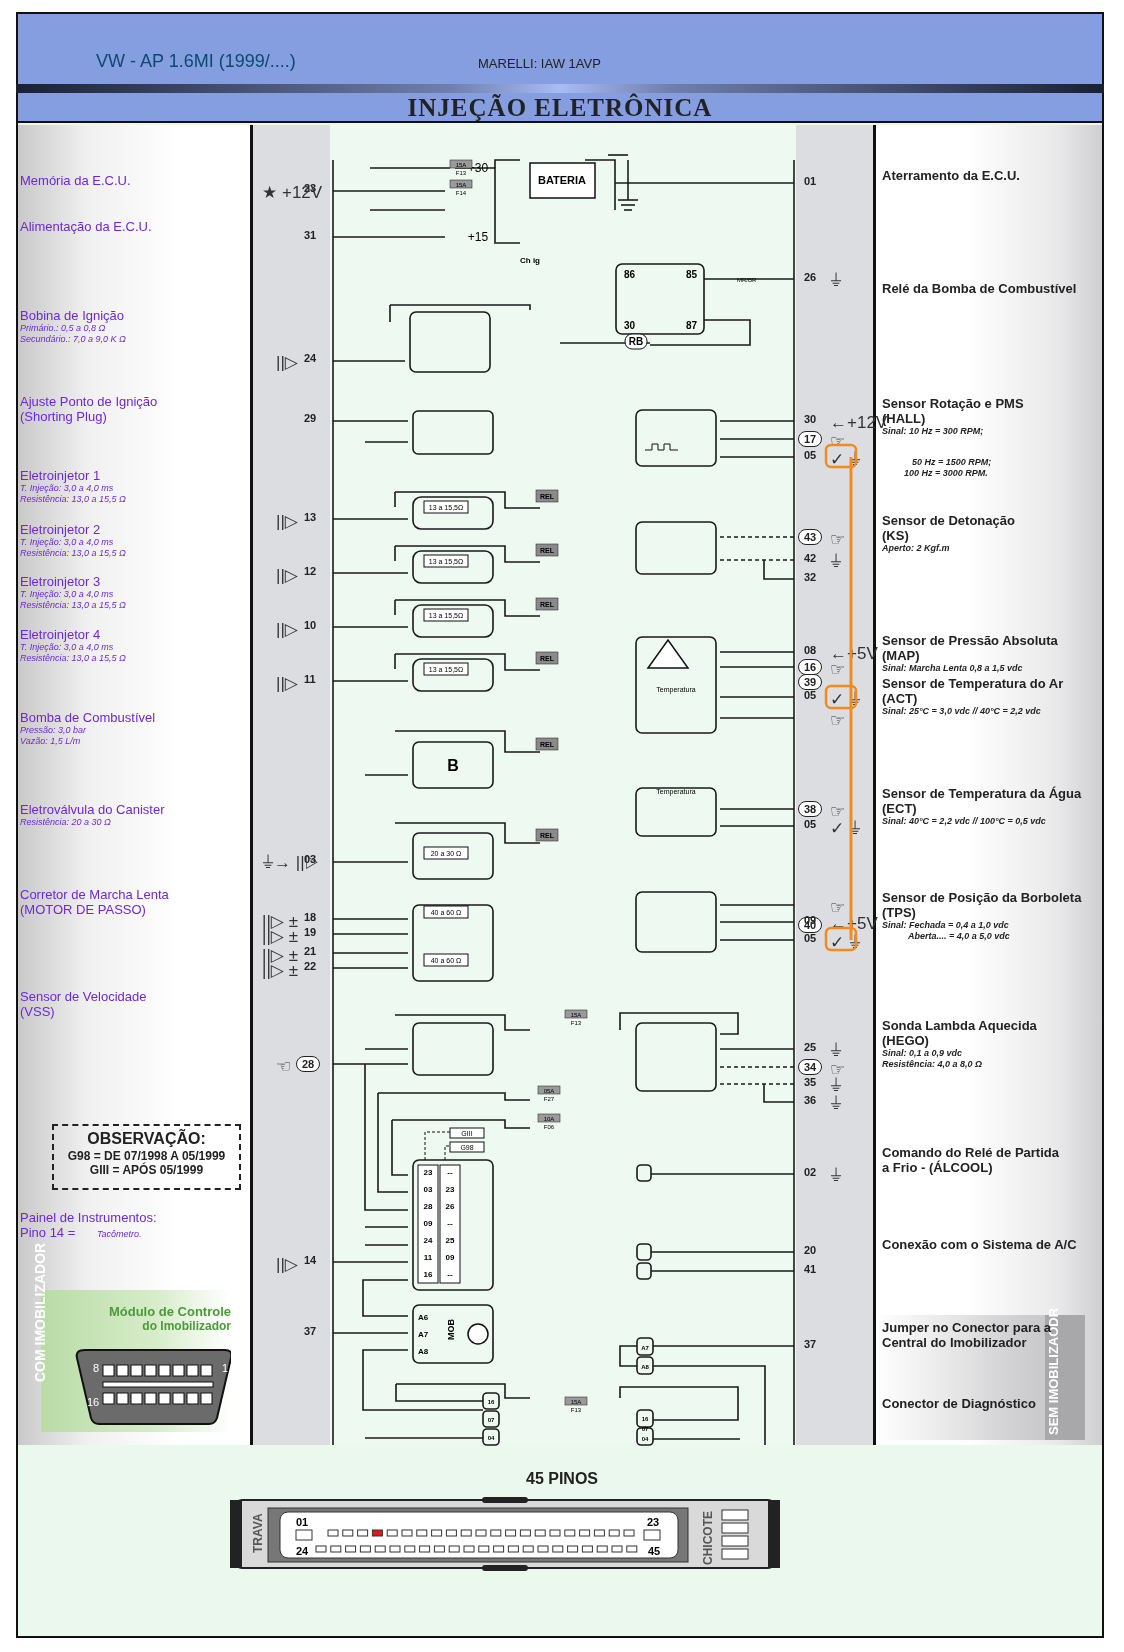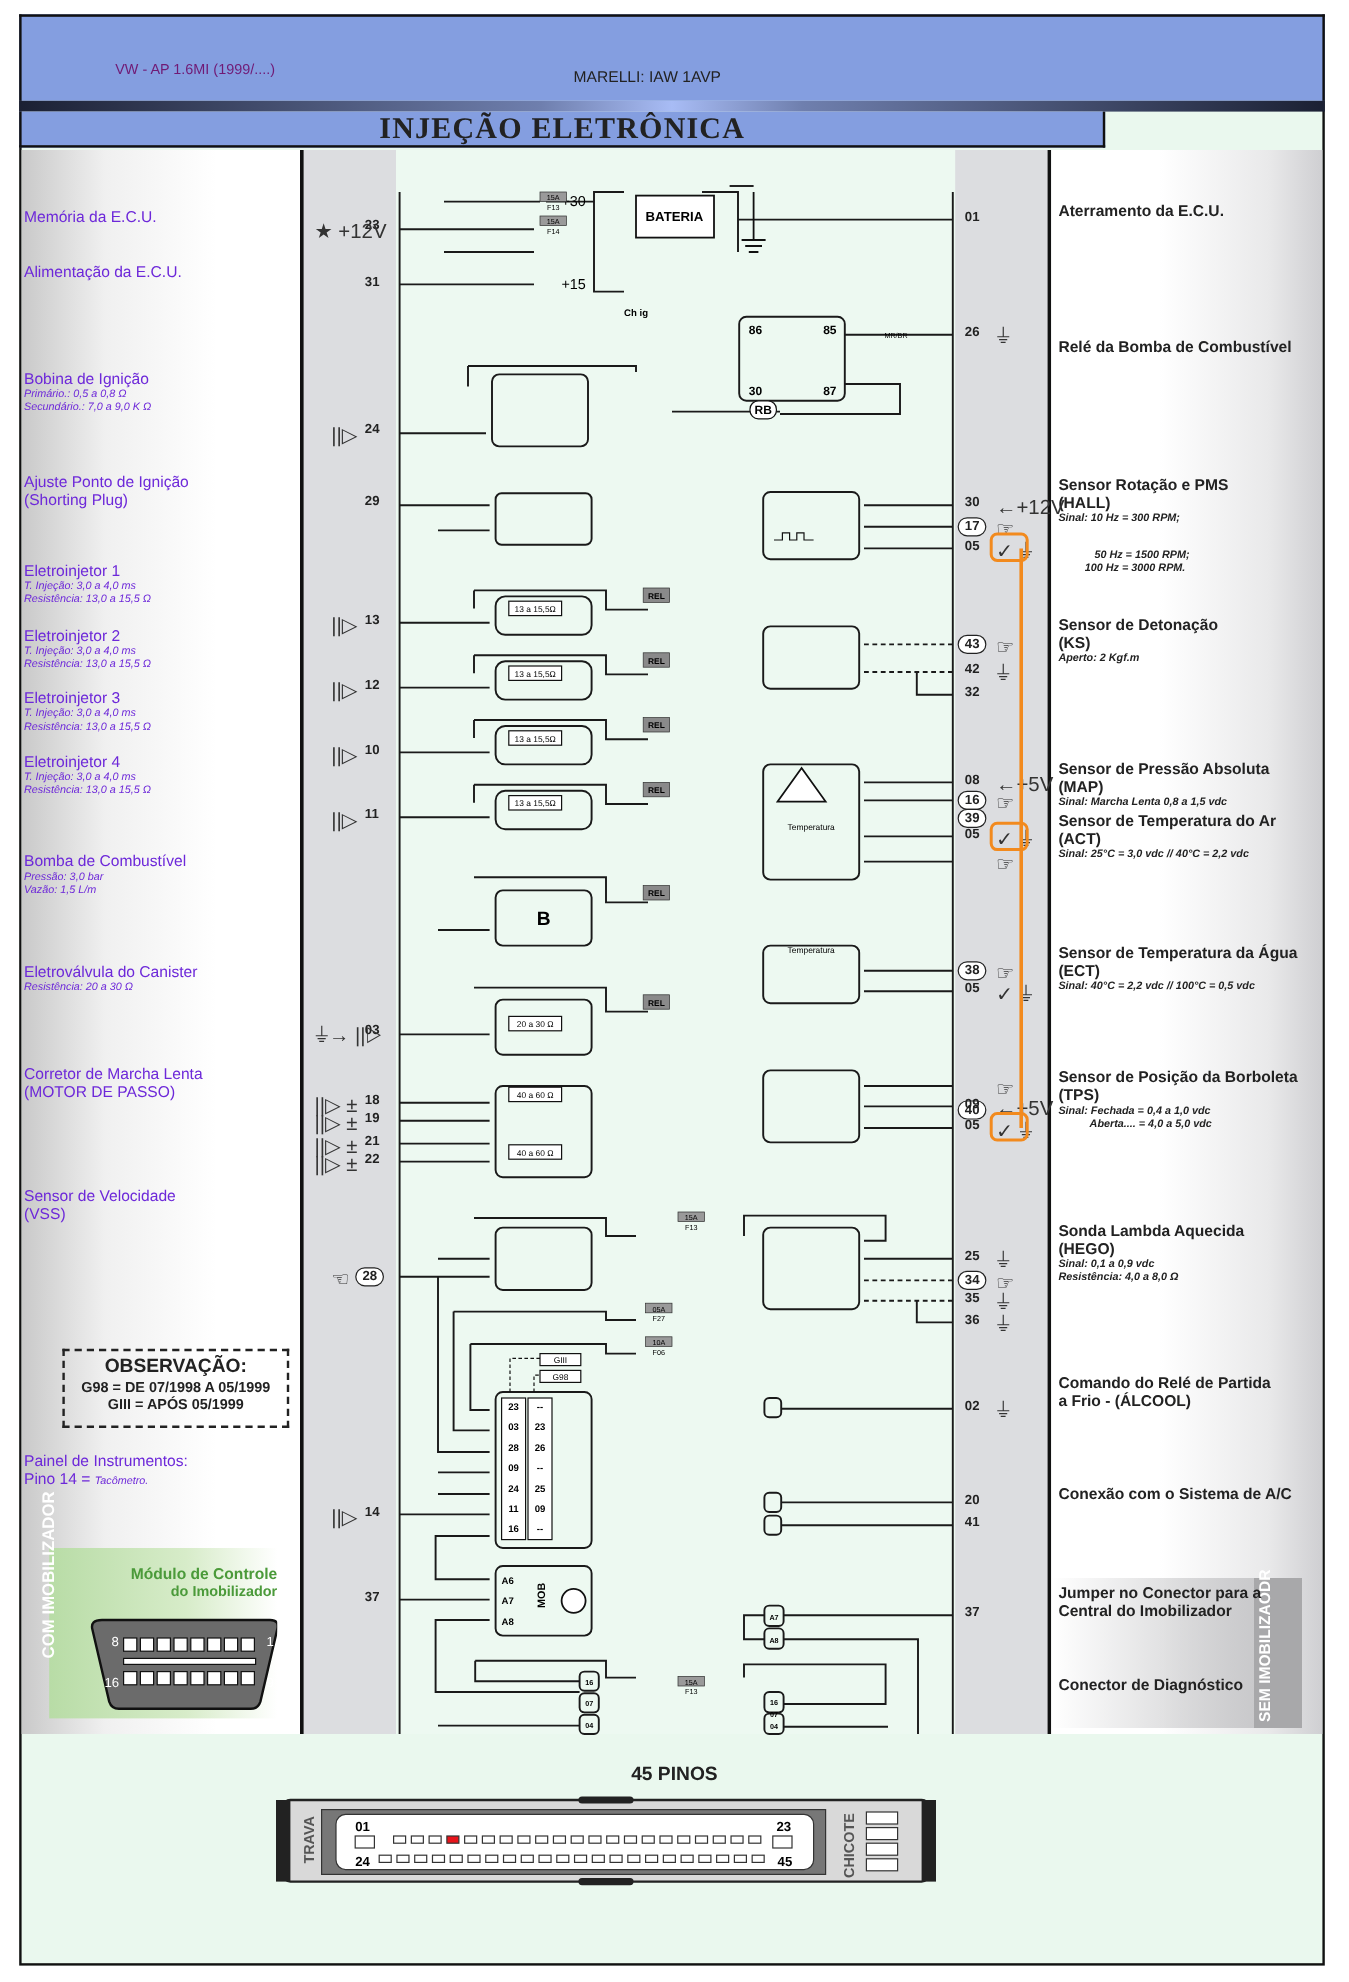--- a/index.html
+++ b/index.html
@@ -1,23 +1,23 @@
 <!DOCTYPE html>
 <html><head>
 <meta charset="utf-8">
 <style>
   html,body{margin:0;padding:0;background:#fff;}
   body{width:1124px;height:1652px;position:relative;font-family:"Liberation Sans",sans-serif;color:#222;overflow:hidden;}
   .frame{position:absolute;left:16px;top:12px;width:1088px;height:1626px;border:2px solid #111;background:#eaf8ee;box-sizing:border-box;}
   .hdr{position:absolute;left:16px;top:12px;width:1088px;height:72px;background:#849ee0;border:2px solid #111;border-bottom:none;box-sizing:border-box;}
   .hdr-sys{position:absolute;top:6px;left:0;width:100%;text-align:center;font-family:"Liberation Serif",serif;font-size:16px;color:#222;}
-  .hdr-model{position:absolute;left:78px;top:37px;font-size:12px;color:#701a75;}
+  .hdr-model{position:absolute;left:78px;top:37px;font-size:18px;color:#0c4a6e;}
   .hdr-ecu{position:absolute;left:460px;top:42px;font-size:13px;color:#222;}
   .band{position:absolute;left:16px;top:84px;width:1088px;height:9px;background:linear-gradient(90deg,#1b2033,#6f7fae 40%,#a8bcf5 50%,#6f7fae 60%,#1b2033);}
-  .title{position:absolute;left:16px;top:93px;width:905px;height:30px;background:#849ee0;border-left:2px solid #111;border-right:2px solid #111;box-sizing:border-box;text-align:center;font-family:"Liberation Serif",serif;font-weight:bold;font-size:25px;line-height:30px;letter-spacing:1px;color:#222;border-bottom:2px solid #111;}
+  .title{position:absolute;left:16px;top:93px;width:1088px;height:30px;background:#849ee0;border-left:2px solid #111;border-right:2px solid #111;box-sizing:border-box;text-align:center;font-family:"Liberation Serif",serif;font-weight:bold;font-size:25px;line-height:30px;letter-spacing:1px;color:#222;border-bottom:2px solid #111;}
   .colL{position:absolute;left:18px;top:125px;width:232px;height:1320px;background:linear-gradient(90deg,#c9c9c9,#f0f0f0 30%,#fff 70%,#fff);}
   .pinL{position:absolute;left:250px;top:125px;width:80px;height:1320px;background:#dcdde0;border-left:3px solid #111;box-sizing:border-box;}
   .center{position:absolute;left:330px;top:125px;width:466px;height:1320px;background:#edf9f1;}
   .pinR{position:absolute;left:796px;top:125px;width:80px;height:1320px;background:#dcdde0;border-right:3px solid #111;box-sizing:border-box;}
   .colR{position:absolute;left:876px;top:125px;width:226px;height:1320px;background:linear-gradient(90deg,#fff,#fff 40%,#e9e9ea 80%,#cfcfd2);}
   .lab{position:absolute;text-align:left;font-weight:normal;font-size:13px;line-height:15px;color:#6d28d9;}
   .lab .sub{display:block;font-style:italic;font-size:9px;line-height:11px;}
   .rlab{position:absolute;text-align:left;font-weight:bold;font-size:13px;line-height:15px;color:#222;}
   .rlab .sub{display:block;font-style:italic;font-size:9px;line-height:11px;}
   .pin{position:absolute;font-weight:bold;font-size:11px;color:#222;}
@@ -132,21 +132,21 @@
     <div class="pin" style="top: 960px; left: 304px;">22</div>
     <div class="sym" style="top: 960px; left: 262px;">||▷ ±</div>
     <div class="lab" style="right: 884px; top: 989px; width: 220px;">
       <div>Sensor de Velocidade</div>
       <div>(VSS)</div>
     </div>
     <div class="pinc" style="top: 1056px; left: 296px;">28</div>
     <div class="sym" style="top: 1056px; left: 276px;">☜</div>
     <div class="lab" style="right: 884px; top: 1210px; width: 220px;">
       <div>Painel de Instrumentos:</div>
-      <div>Pino 14 = <i style="font-size: 9px;">Tacômetro.</i></div>
+      <div>Pino 14 = <i style="font-size: 9px; margin-left: 18px;">Tacômetro.</i></div>
     </div>
     <div class="pin" style="top: 1254px; left: 304px;">14</div>
     <div class="sym" style="top: 1254px; left: 276px;">||▷</div>
     <div class="pin" style="top: 1325px; left: 304px;">37</div>
   </div>
 <div id="rightLabels">
     <div class="rlab" style="left: 882px; top: 168px; width: 210px;">
       <div>Aterramento da E.C.U.</div>
     </div>
     <div class="pin" style="top: 175px; left: 804px;">01</div>

